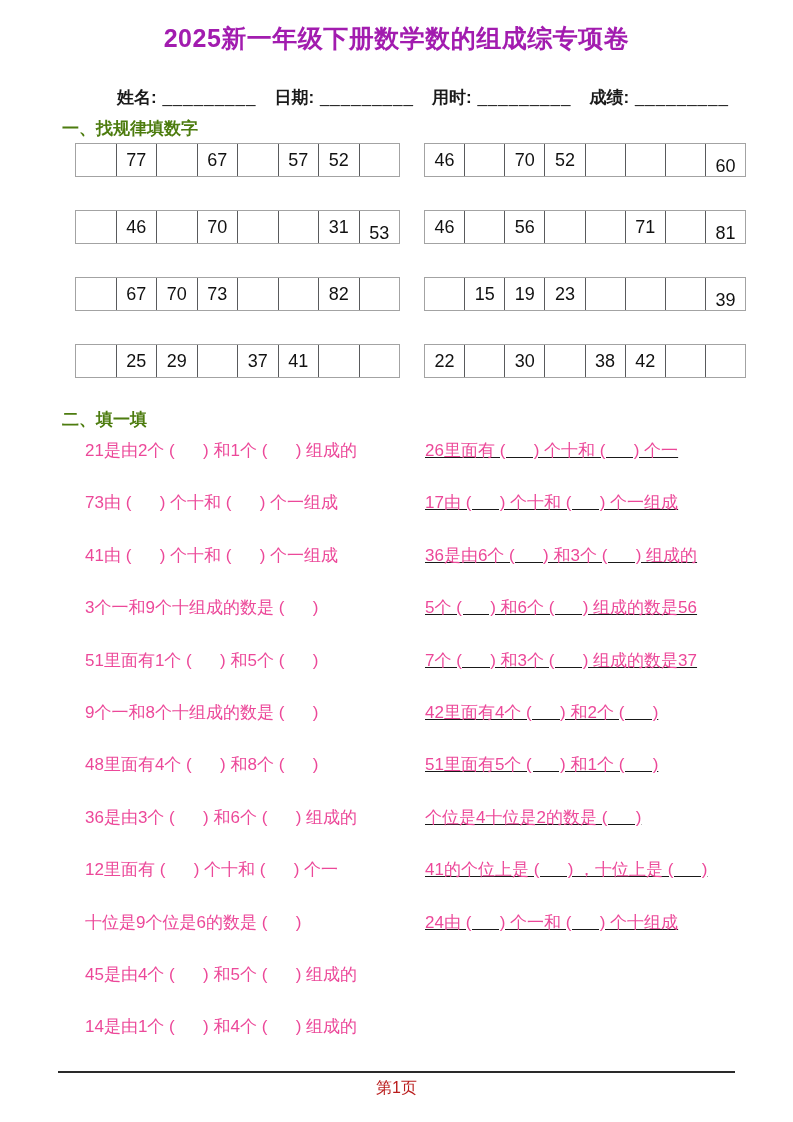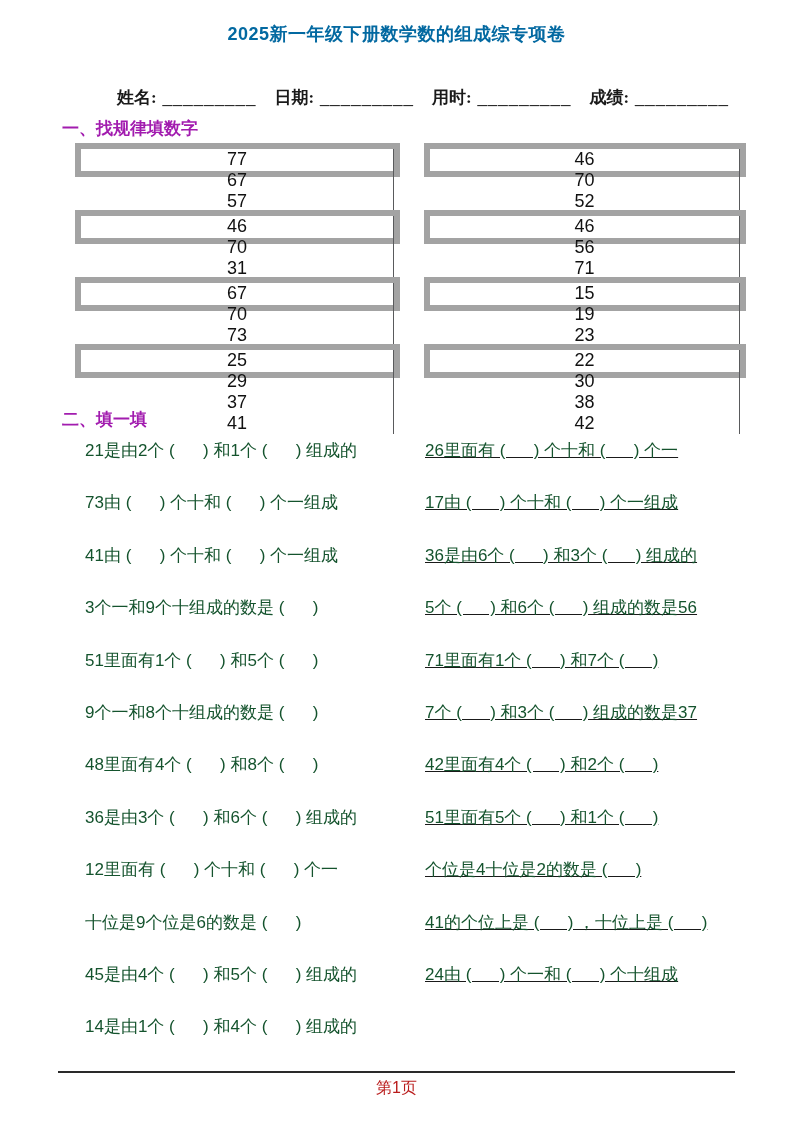--- a/index.html
+++ b/index.html
@@ -9,51 +9,51 @@
     font-family: "Liberation Sans", "DejaVu Sans", sans-serif;
     color: #1a1a1a;
     position: relative;
     overflow: hidden;
   }
   .page { position: absolute; inset: 0; background: #ffffff; }
 
   .title {
     position: absolute; top: 22px; left: 0; right: 0;
     text-align: center;
-    font-size: 18px; font-weight: bold; color: #0369a1;
+    font-size: 25px; font-weight: bold; color: #a21caf;
     letter-spacing: 0.5px;
   }
 
   .header-fields {
     position: absolute; top: 86px; left: 117px;
     font-size: 17px; display: flex; gap: 18px; white-space: pre;
   }
-  .header-field b { font-weight: bold; font-family: Liberation Serif, serif; }
+  .header-field b { font-weight: bold; }
   .header-field .blank { letter-spacing: 1px; }
 
-  .sec-heading { position: absolute; left: 62px; font-size: 17px; font-weight: bold; color: #a21caf; }
+  .sec-heading { position: absolute; left: 62px; font-size: 17px; font-weight: bold; color: #4d7c0f; }
   .sec-heading.one { top: 117px; }
   .sec-heading.two { top: 408px; }
 
   .grids { position: absolute; top: 143px; left: 75px; width: 672px; }
   .grid-row { display: flex; gap: 24px; margin-bottom: 33px; }
-  .number-grid { display: flex; border: 6px solid #a3a3a3; height: 34px; background: #fff; flex-direction: column; }
+  .number-grid { display: flex; border: 1px solid #a3a3a3; height: 34px; background: #fff; }
   .number-grid.left  { width: 325px; }
   .number-grid.right { width: 322px; }
   .grid-cell {
     flex: 1; border-right: 1px solid #595a5c;
     display: flex; align-items: center; justify-content: center;
     font-size: 18px; color: #111;
   }
   .grid-cell:last-child { border-right: none; margin-top: 12px; }
 
   .q-col { position: absolute; top: 441px; font-size: 17px; }
   .q-col.left  { left: 85px; }
   .q-col.right { left: 425px; text-decoration: underline; }
-  .q { height: 52.4px; line-height: 19px; white-space: pre; color: #14532d; }
+  .q { height: 52.4px; line-height: 19px; white-space: pre; color: #ec4899; }
 
   .footer-line {
     position: absolute; top: 1071px; left: 58px; width: 677px;
     border-top: 2px solid #2a2a2a; height: 0;
   }
   .footer-text {
     position: absolute; top: 1078px; left: 0; right: 0;
     text-align: center; font-size: 16px; color: #b91c1c;
   }
 </style>
@@ -173,21 +173,20 @@
       <div class="q">12里面有 (      ) 个十和 (      ) 个一</div>
       <div class="q">十位是9个位是6的数是 (      )</div>
       <div class="q">45是由4个 (      ) 和5个 (      ) 组成的</div>
       <div class="q">14是由1个 (      ) 和4个 (      ) 组成的</div>
     </div>
   <div class="q-col right">
       <div class="q">26里面有 (      ) 个十和 (      ) 个一</div>
       <div class="q">17由 (      ) 个十和 (      ) 个一组成</div>
       <div class="q">36是由6个 (      ) 和3个 (      ) 组成的</div>
       <div class="q">5个 (      ) 和6个 (      ) 组成的数是56</div>
-      <div class="q">71里面有1个 (      ) 和7个 (      )</div>
       <div class="q">7个 (      ) 和3个 (      ) 组成的数是37</div>
       <div class="q">42里面有4个 (      ) 和2个 (      )</div>
       <div class="q">51里面有5个 (      ) 和1个 (      )</div>
       <div class="q">个位是4十位是2的数是 (      )</div>
       <div class="q">41的个位上是 (      ) ，十位上是 (      )</div>
       <div class="q">24由 (      ) 个一和 (      ) 个十组成</div>
     </div>
 
   <div class="footer-line"></div>
   <div class="footer-text">第1页</div>

